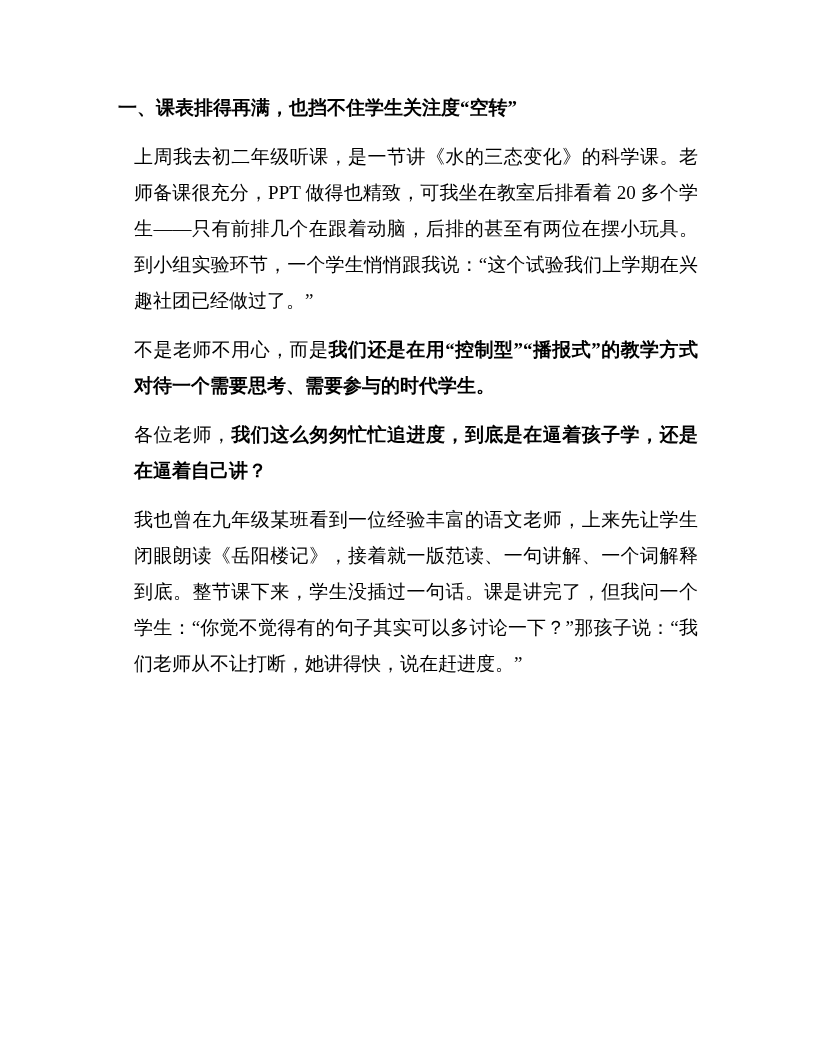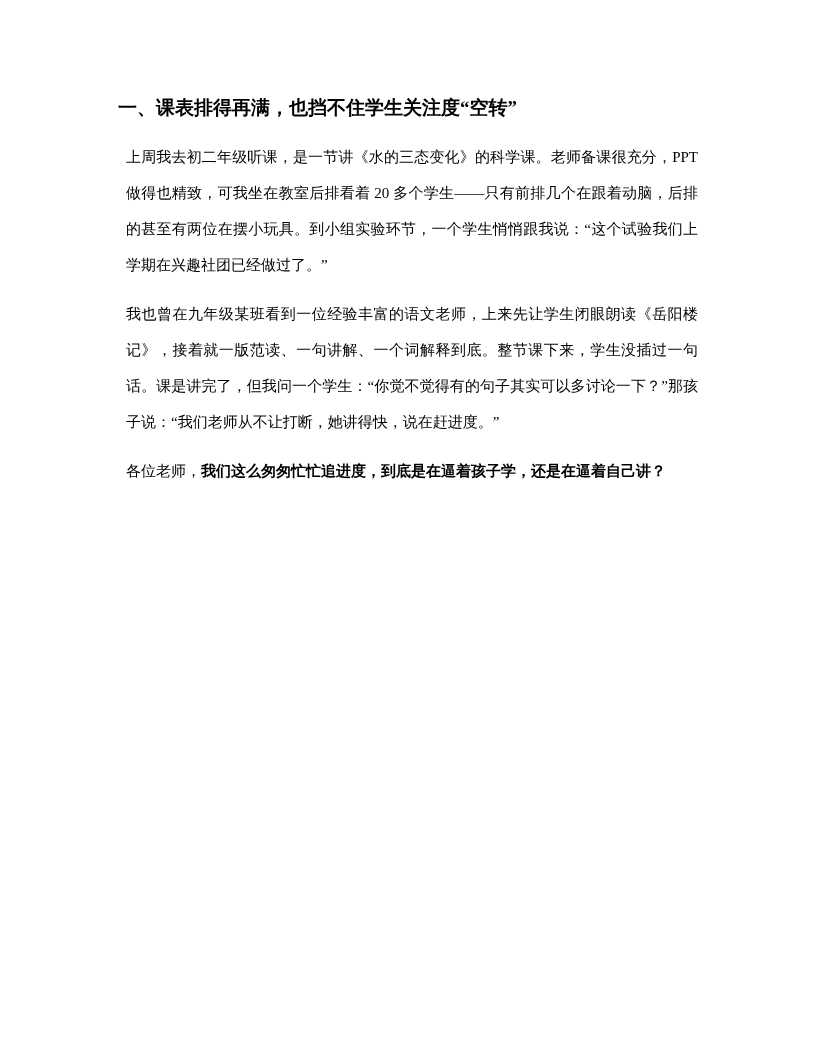--- a/index.html
+++ b/index.html
@@ -22,34 +22,35 @@
     width: 580px;
   }
   .heading {
     font-size: 19px;
     line-height: 36px;
     font-weight: bold;
     margin: 0 0 13px 0;
     text-align: left;
   }
   .para {
-    font-size: 15px;
+    font-size: 19px;
     line-height: 36px;
-    margin: 0 0 13px 8px;
+    margin: 0 0 13px 16px;
     text-align: justify;
     text-justify: inter-ideograph;
     word-break: normal;
   }
   .para strong { font-weight: bold; }
 </style>
 </head>
 <body>
 
 <div class="page">
   <div class="content">
     <h1 class="heading">一、课表排得再满，也挡不住学生关注度“空转”</h1>
     <div>
         <p class="para"><span>上周我去初二年级听课，是一节讲《水的三态变化》的科学课。老师备课很充分，PPT 做得也精致，可我坐在教室后排看着 20 多个学生——只有前排几个在跟着动脑，后排的甚至有两位在摆小玩具。到小组实验环节，一个学生悄悄跟我说：“这个试验我们上学期在兴趣社团已经做过了。”</span></p>
+        <p class="para"><span>不是老师不用心，而是</span><strong>我们还是在用“控制型”“播报式”的教学方式对待一个需要思考、需要参与的时代学生。</strong></p>
+        <p class="para"><span>各位老师，</span><strong>我们这么匆匆忙忙追进度，到底是在逼着孩子学，还是在逼着自己讲？</strong></p>
         <p class="para"><span>我也曾在九年级某班看到一位经验丰富的语文老师，上来先让学生闭眼朗读《岳阳楼记》，接着就一版范读、一句讲解、一个词解释到底。整节课下来，学生没插过一句话。课是讲完了，但我问一个学生：“你觉不觉得有的句子其实可以多讨论一下？”那孩子说：“我们老师从不让打断，她讲得快，说在赶进度。”</span></p>
-        <p class="para"><span>各位老师，</span><strong>我们这么匆匆忙忙追进度，到底是在逼着孩子学，还是在逼着自己讲？</strong></p>
       </div>
   </div>
 </div>
 
 </body></html>

